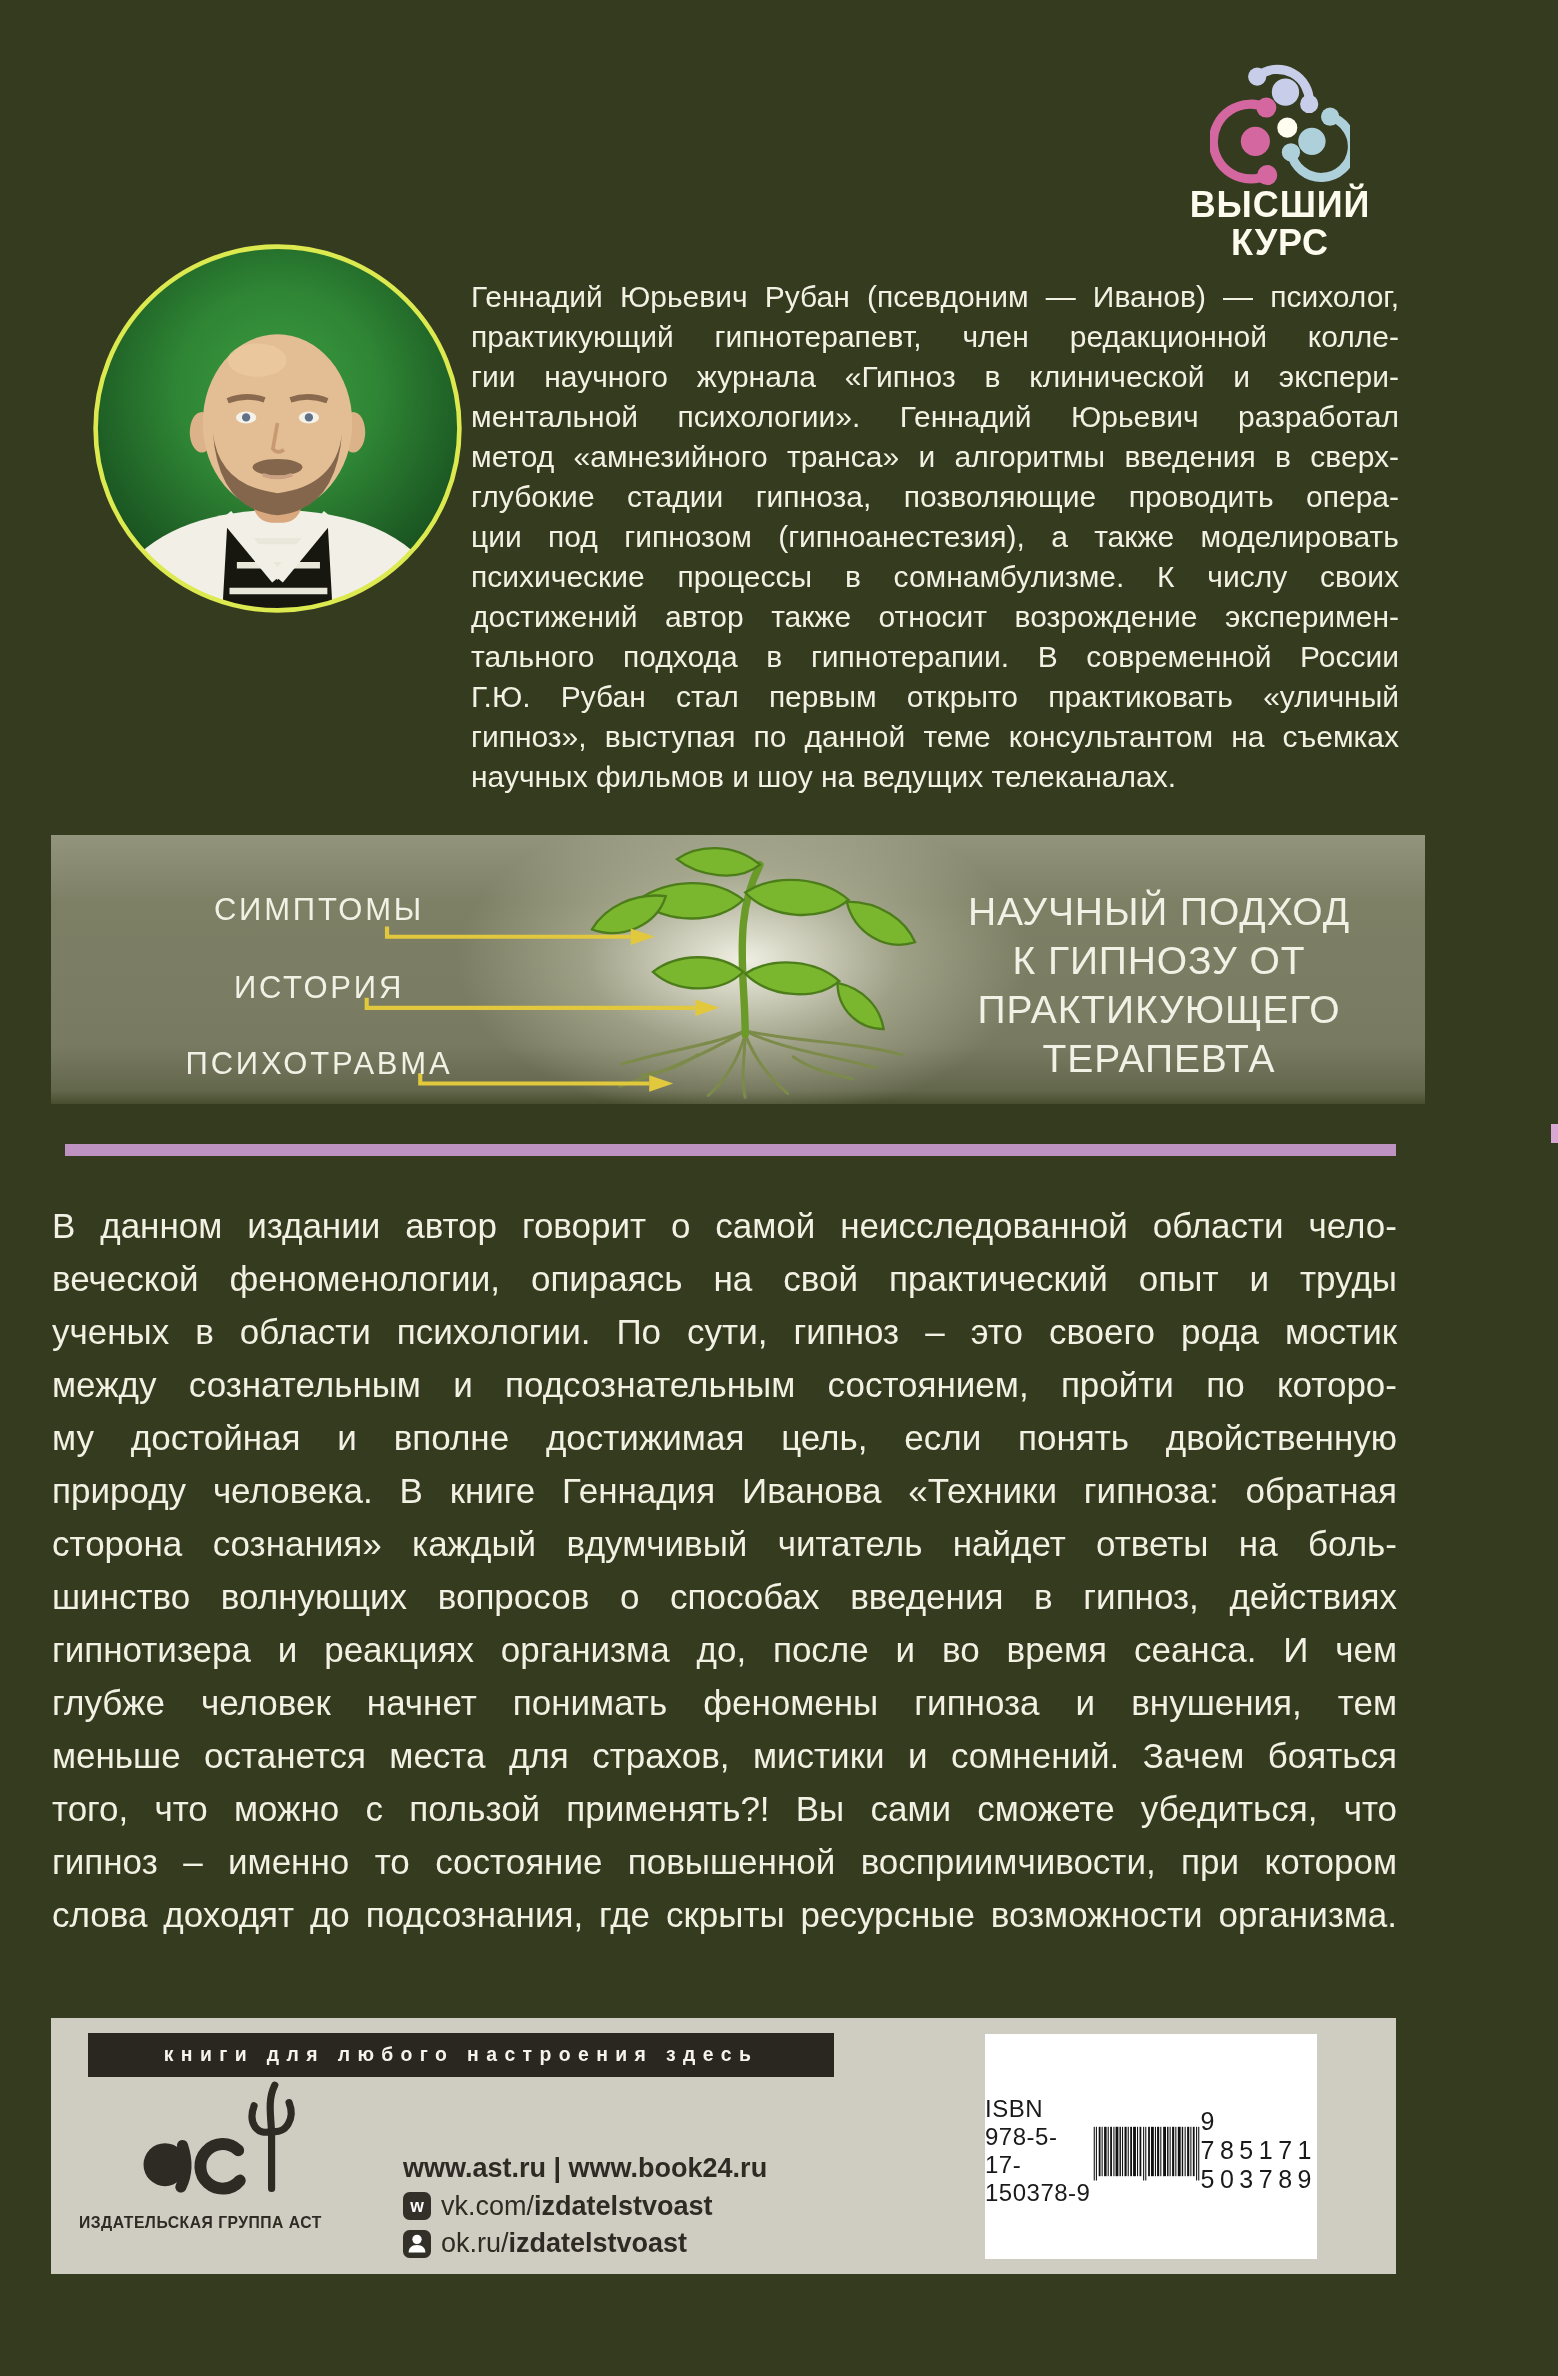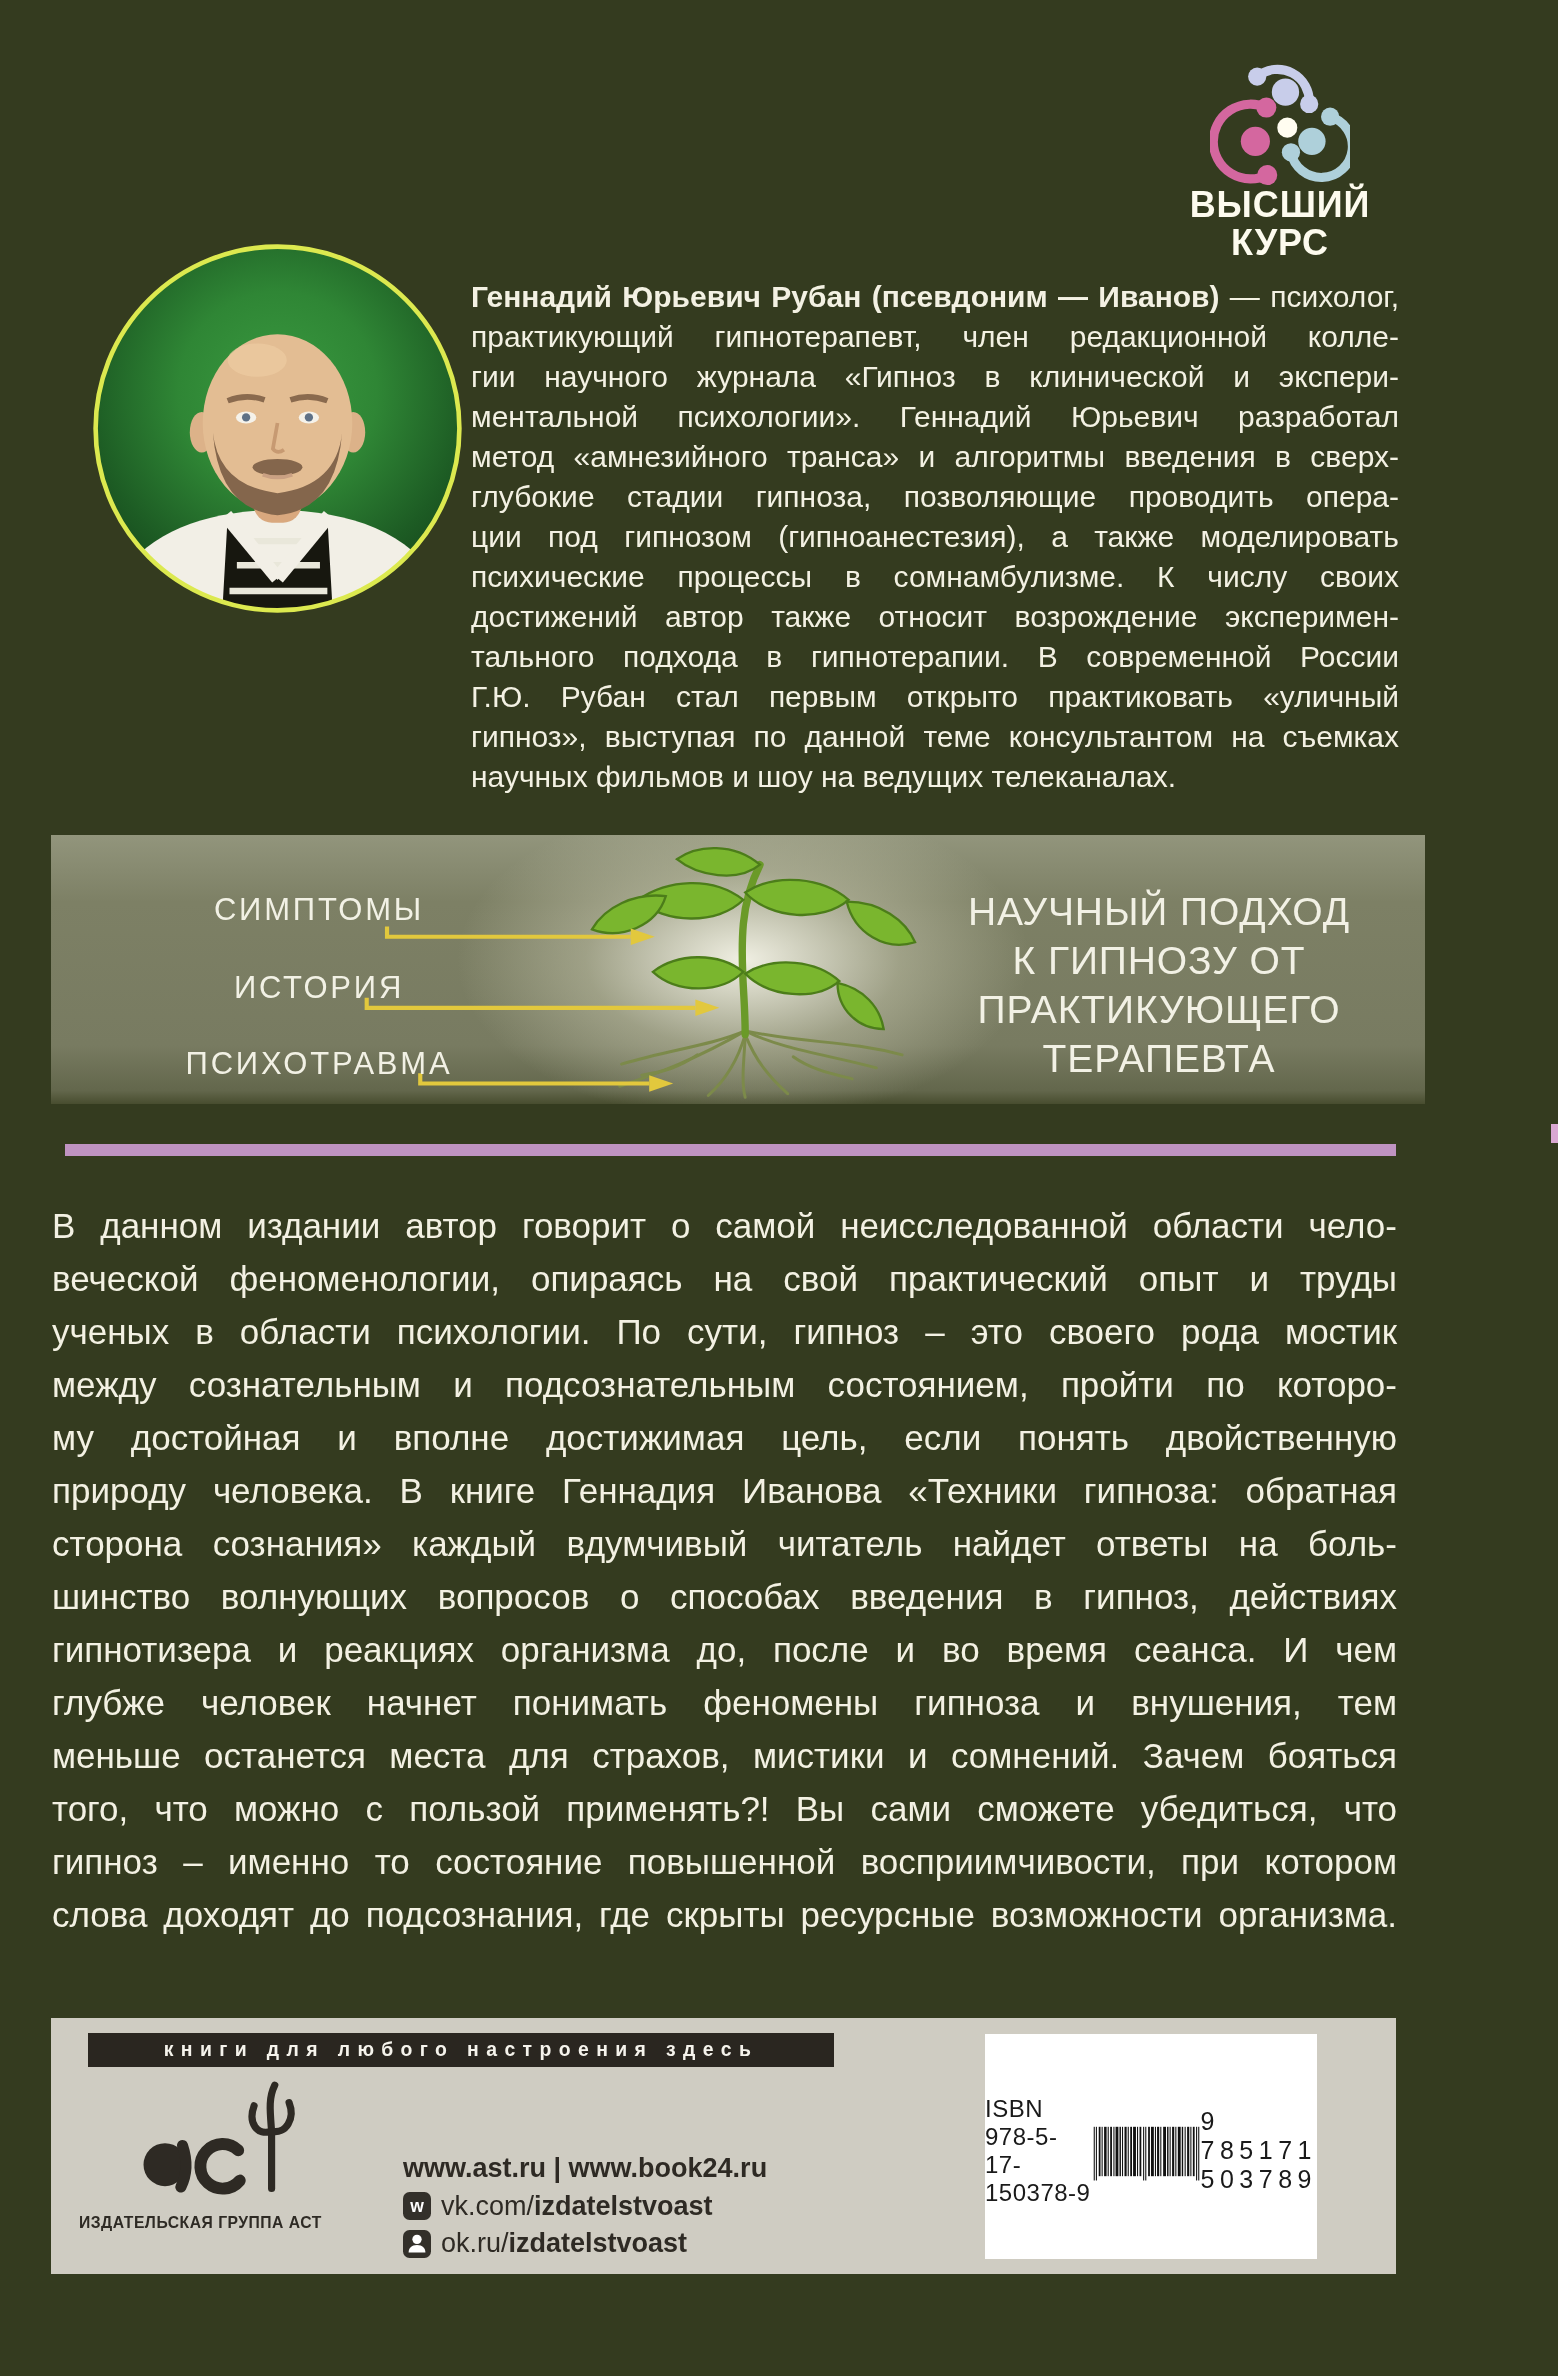--- a/index.html
+++ b/index.html
@@ -11,21 +11,21 @@
   
   .brand{position:absolute;left:1183px;top:31px;width:194px;text-align:center;color:#fdfbee;}
   .brand svg{width:140px;height:155px;display:block;margin:0 auto;}
   .brand-title{font-weight:bold;font-size:36px;line-height:38px;letter-spacing:0.9px;}
   
   .photo{position:absolute;left:91px;top:242px;width:373px;height:373px;}
   
   .bio{position:absolute;left:471px;top:277px;width:928px;color:#f3f1e3;
        font-size:30px;line-height:40px;}
   .jline{text-align:justify;text-align-last:justify;}
-  .bio .b{font-weight:bold;}
+  .bio .b{font-weight:normal;}
   .bio [data-repeat] > .jline:last-child{text-align-last:left;}
   
   .banner{position:absolute;left:51px;top:835px;width:1374px;height:269px;
     background:
       radial-gradient(ellipse 286px 162px at 692px 125px, rgba(245,244,232,.96), rgba(203,203,178,.45) 55%, rgba(128,131,102,0) 100%),
       linear-gradient(180deg,#92957c 0%,#7d8065 25%,#787b61 78%,#63674c 95%,#484d2f 100%);}
   .banner-labels{position:absolute;left:65px;top:0;width:406px;height:100%;}
   .banner-label{position:absolute;left:0;width:100%;text-align:center;color:#f2f1e5;
       font-size:31px;letter-spacing:2.8px;}
   .banner-labels .banner-label:nth-child(1){top:57px;}
@@ -35,21 +35,21 @@
       color:#f2f1e5;font-size:39px;line-height:49px;letter-spacing:0.9px;}
   .banner-art{position:absolute;left:0;top:0;width:1345px;height:269px;}
   
   .stripe{position:absolute;left:65px;top:1144px;width:1331px;height:12px;background:#bf93c1;}
   .edge-mark{position:absolute;right:0;top:1124px;width:8.3px;height:18.5px;background:#d9a8d2;}
   
   .description{position:absolute;left:52px;top:1199px;width:1345px;color:#f3f1e3;
       font-size:35px;line-height:53px;}
   
   .footer{position:absolute;left:51px;top:2018px;width:1345px;height:256px;background:#cfccc2;}
-  .slogan-bar{position:absolute;left:37px;top:14.8px;width:746px;height:34px;background:#2a2620;
+  .slogan-bar{position:absolute;left:37px;top:14.8px;width:746px;height:44px;background:#2a2620;
       color:#f5f3ec;font-size:19.4px;font-weight:bold;letter-spacing:7.4px;
       display:flex;align-items:center;justify-content:center;}
   .ast{position:absolute;left:28px;top:52px;width:277px;text-align:left;}
   .ast svg{width:175px;height:140px;display:block;margin:0 auto;}
   .publisher{font-size:15.7px;font-weight:bold;color:#2e2a24;letter-spacing:0.5px;margin-top:3.7px;}
   .links{position:absolute;left:352px;top:135px;color:#2e2a24;}
   .site-line{font-size:27px;font-weight:bold;}
   .link-row{display:flex;align-items:center;gap:10px;margin-top:6.5px;font-size:27px;}
   .link-ic{width:28px;height:28px;background:#33302a;border-radius:6.5px;flex:0 0 auto;
       display:flex;align-items:center;justify-content:center;color:#fff;}

